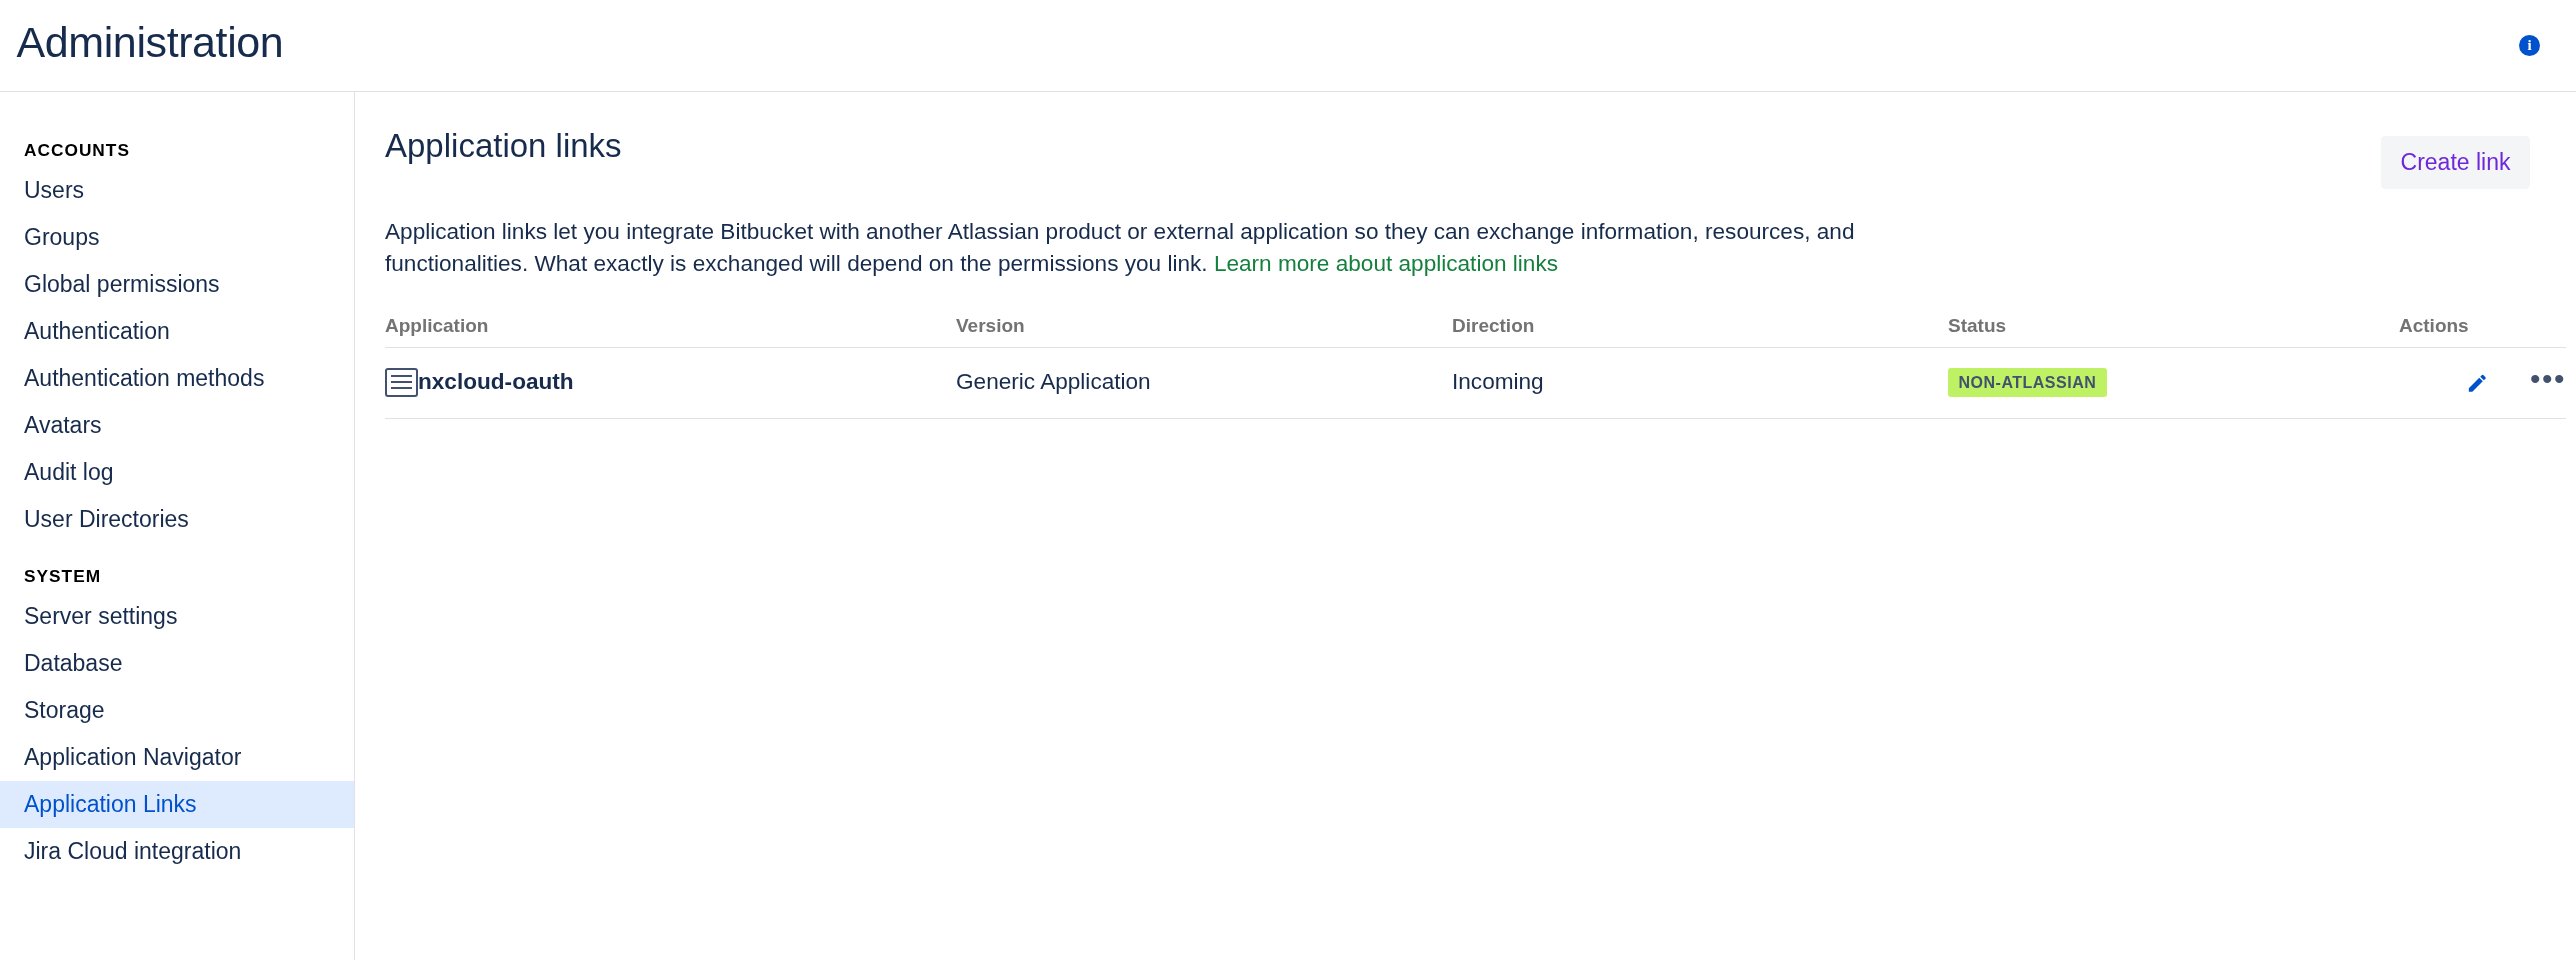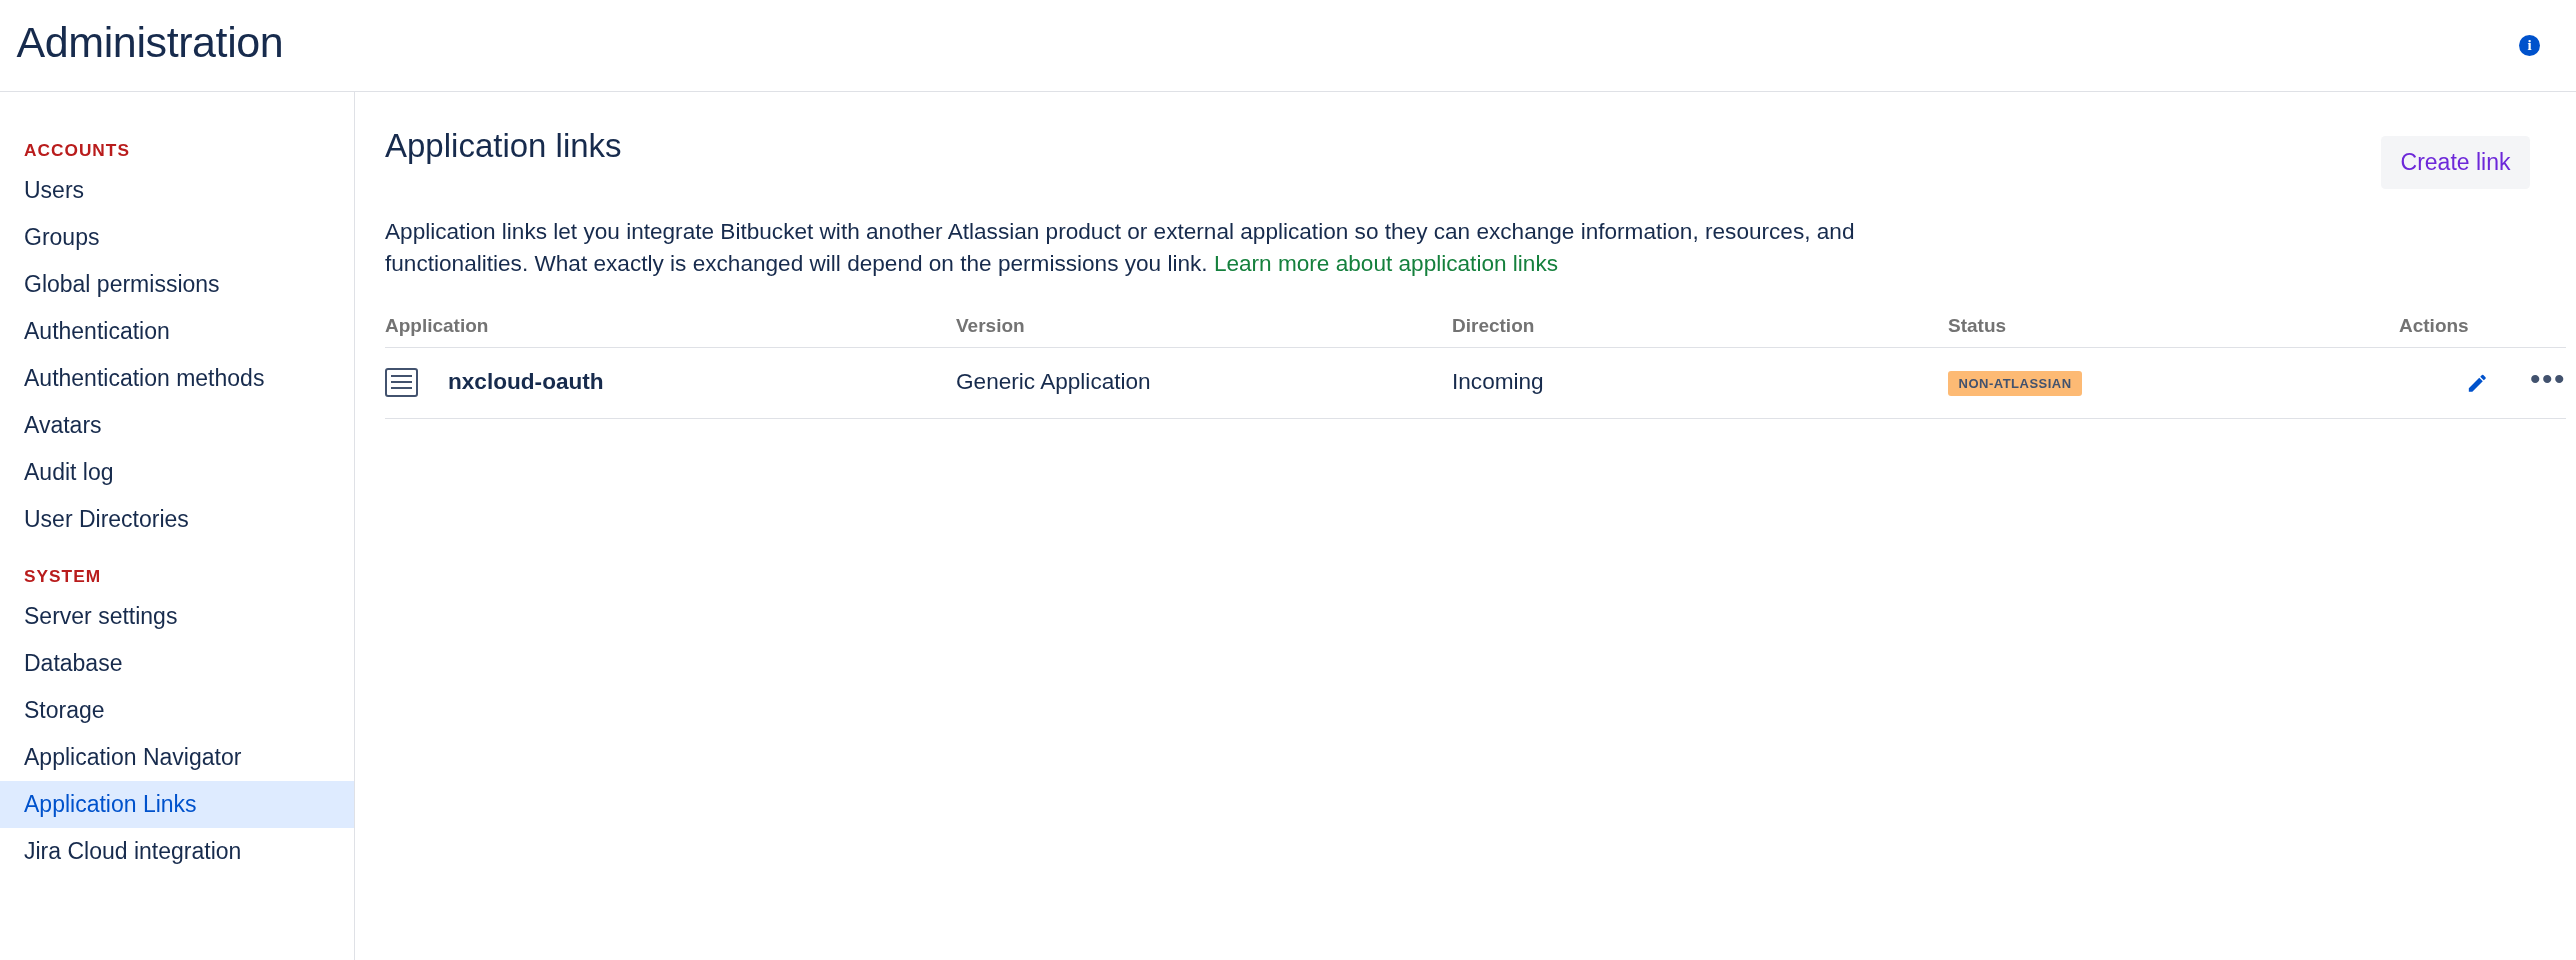--- a/index.html
+++ b/index.html
@@ -84,21 +84,21 @@
     white-space: nowrap;
   }
   .nav-item.selected {
     background: #DEEBFF;
     color: #0052CC;
   }
   .nav-section {
     font-size: 17.3px;
     font-weight: bold;
     letter-spacing: 1px;
-    color: #b91c1c;
+    color: #000000;
     padding: 22.6px 0 6px 24px;
     text-transform: uppercase;
   }
 
   
   .main {
     flex: 1;
     padding: 35px 0 0 30px;
     position: relative;
     overflow: hidden;
@@ -169,21 +169,21 @@
     font-size: 22.6px;
     color: #172B4D;
     padding: 19.5px 0 21px 0;
     border-bottom: 1.5px solid #DFE1E6;
     vertical-align: middle;
   }
   td.cell-app { padding-left: 16.5px; }
   .app-cell {
     display: flex;
     align-items: center;
-    gap: 30px;
+    gap: 0;
   }
   .app-icon {
     width: 33px;
     height: 29px;
     border: 2.3px solid #42526E;
     border-radius: 3px;
     background: #ffffff;
     position: relative;
     flex: none;
   }
@@ -195,23 +195,23 @@
     background: #42526E;
     box-shadow: 0 6px 0 0 #42526E, 0 12px 0 0 #42526E;
   }
   .app-name {
     font-weight: bold;
     font-size: 22.6px;
     color: #172B4D;
   }
   .badge {
     display: inline-block;
-    background: #fdba74;
+    background: #bef264;
     color: #42526E;
-    font-size: 13px;
+    font-size: 16px;
     font-weight: bold;
     letter-spacing: 0.5px;
     border-radius: 3px;
     padding: 5.3px 10.5px;
   }
   td.cell-actions {
     text-align: right;
     padding-right: 38px;
     white-space: nowrap;
   }

